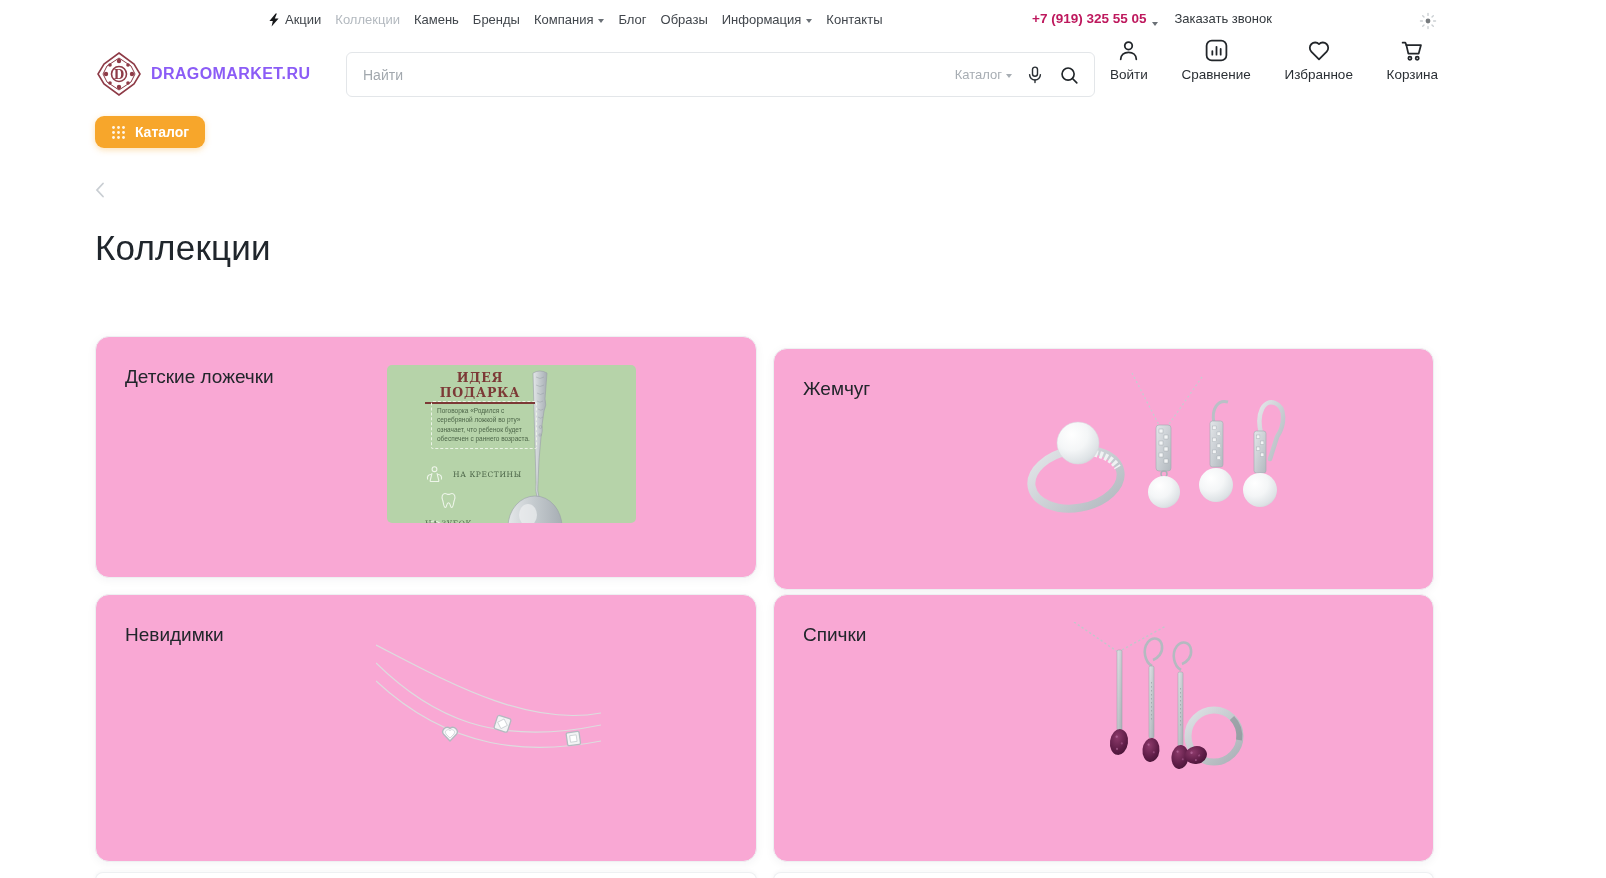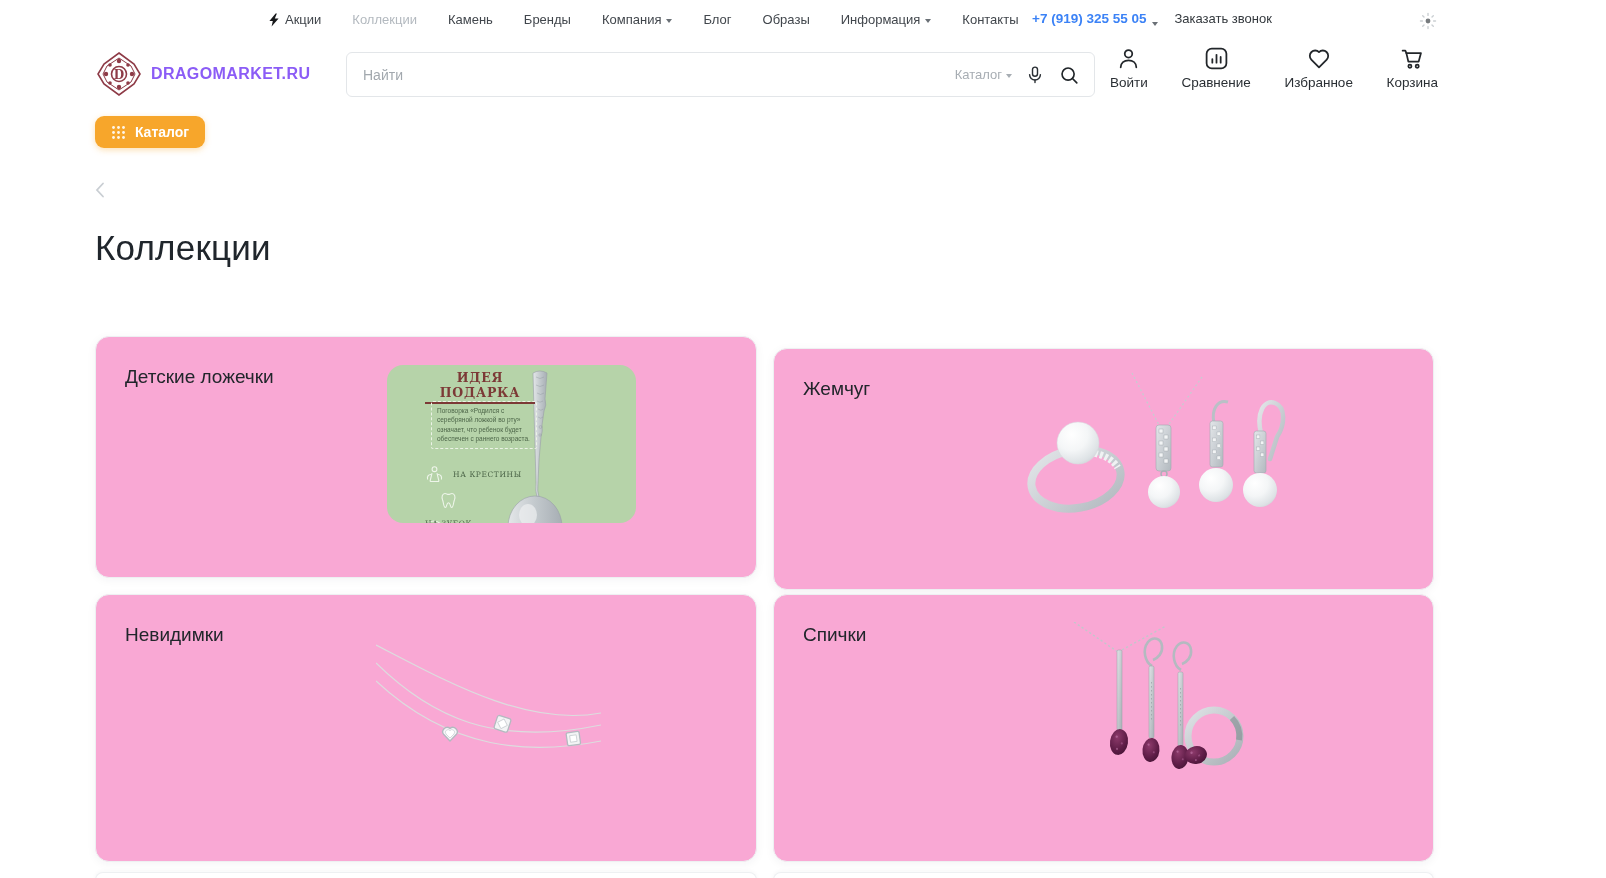--- a/index.html
+++ b/index.html
@@ -2,41 +2,41 @@
 <html lang="ru"><head>
 <meta charset="utf-8">
 <style>
   * { margin:0; padding:0; box-sizing:border-box; }
   html,body { width:1606px; height:878px; overflow:hidden; background:#fff;
     font-family:"Liberation Sans", sans-serif; color:#21262b; }
   .abs { position:absolute; }
   #stage { position:relative; width:1606px; height:878px; background:#fff; }
 
   
-  .topnav-left { left:268px; top:12px; display:flex; align-items:center; gap:31px; }
+  .topnav-left { left:268px; top:12px; display:flex; align-items:center; gap:14px; }
   .topnav-item { font-size:13px; color:#41464c; cursor:pointer; display:flex; align-items:center; gap:5px; white-space:nowrap; }
   .topnav-item.active { color:#b3b9bf; }
   .caret { width:0; height:0; border-left:3.5px solid transparent; border-right:3.5px solid transparent; border-top:4px solid #6a7076; margin-top:2px; }
   .topnav-right { left:1032px; top:11px; display:flex; align-items:center; gap:16px; }
-  .phone { font-size:13.5px; font-weight:700; color:#3b82f6; display:flex; align-items:flex-end; gap:6px; cursor:pointer; }
+  .phone { font-size:13.5px; font-weight:700; color:#be185d; display:flex; align-items:flex-end; gap:6px; cursor:pointer; }
   .callback { font-size:13px; color:#33383d; cursor:pointer; }
   .theme-toggle { left:1418px; top:11px; width:20px; height:20px; cursor:pointer; opacity:.75; }
 
   
   .logo { left:95px; top:50px; display:flex; align-items:center; gap:8px; cursor:pointer; }
   .logo-text { font-size:16px; font-weight:700; letter-spacing:.4px; color:#8b5cf6; }
   .search { left:346px; top:52px; width:749px; height:45px; border:1px solid #e3e6e9; border-radius:6px;
     display:flex; align-items:center; background:#fff; }
   .search input { flex:1; border:none; outline:none; font-size:14px; padding:0 16px; color:#21262b; background:transparent; font-family:"Liberation Sans",sans-serif; }
   .search input::placeholder { color:#a2a8ae; }
   .search-scope { font-size:13px; color:#a7adb3; display:flex; align-items:center; gap:4px; cursor:pointer; white-space:nowrap; }
   .search-scope .caret { border-top-color:#a7adb3; }
   .search-ctrl { display:flex; align-items:center; gap:13px; padding-right:14px; }
   .icon-btn { cursor:pointer; display:flex; align-items:center; justify-content:center; }
-  .actions { left:1110px; top:46px; width:328px; display:flex; justify-content:space-between; }
+  .actions { left:1110px; top:38px; width:328px; display:flex; justify-content:space-between; }
   .action { display:flex; flex-direction:column; align-items:center; gap:4px; cursor:pointer; }
   .action-label { font-size:13.5px; color:#2a2f34; }
 
   
   .catalog-btn { left:95px; top:116px; width:110px; height:32px; background:#f7a62b; border:none; border-radius:9px;
     display:flex; align-items:center; justify-content:center; gap:9px; cursor:pointer; box-shadow:0 2px 6px rgba(247,166,43,.35); }
   .catalog-btn span { color:#fff; font-size:14px; font-weight:600; font-family:"Liberation Sans",sans-serif; }
 
   
   .back-chevron { left:94px; top:181px; cursor:pointer; }
@@ -44,21 +44,21 @@
 
   
   .cards { left:95px; top:336px; width:1339px; height:542px; }
   .card { position:absolute; background:#f9a8d4; border:1px solid #eef0f2; border-radius:14px;
     box-shadow:0 2px 10px rgba(30,40,50,.05); cursor:pointer; overflow:hidden; }
   .card-title { position:absolute; left:29px; top:29px; font-size:19px; font-weight:500; color:#21262b; }
   .card-sliver { position:absolute; height:8px; background:#fff; border:1px solid #eef0f2; border-bottom:none;
     border-radius:14px 14px 0 0; box-shadow:0 -1px 4px rgba(30,40,50,.04); }
 
   
-  .banner { position:absolute; left:291px; top:28px; width:249px; height:158px; background:#b6d3a9; border-radius:16px; overflow:hidden; }
+  .banner { position:absolute; left:291px; top:28px; width:249px; height:158px; background:#b6d3a9; border-radius:5px; overflow:hidden; }
   .banner-heading { position:absolute; left:38px; top:5px; width:110px; text-align:center;
     font-family:"DejaVu Serif",serif; font-weight:700; font-size:12.5px; letter-spacing:.8px; color:#7c3936;
     border-bottom:2px solid #7c3936; padding-bottom:2px; }
   .banner-note { position:absolute; left:44px; top:36px; width:106px; border:1px dashed #ecf3e6; border-radius:2px;
     padding:4px 5px; font-size:6.5px; line-height:1.45; color:#4d6649; }
   .banner-row { position:absolute; left:38px; display:flex; align-items:center; gap:9px; }
   .banner-row-label { font-family:"DejaVu Serif",serif; font-size:7.5px; letter-spacing:.6px; color:#4d6649; }
   .banner-img { position:absolute; left:0; top:0; }
 
   .prod-img { position:absolute; }

